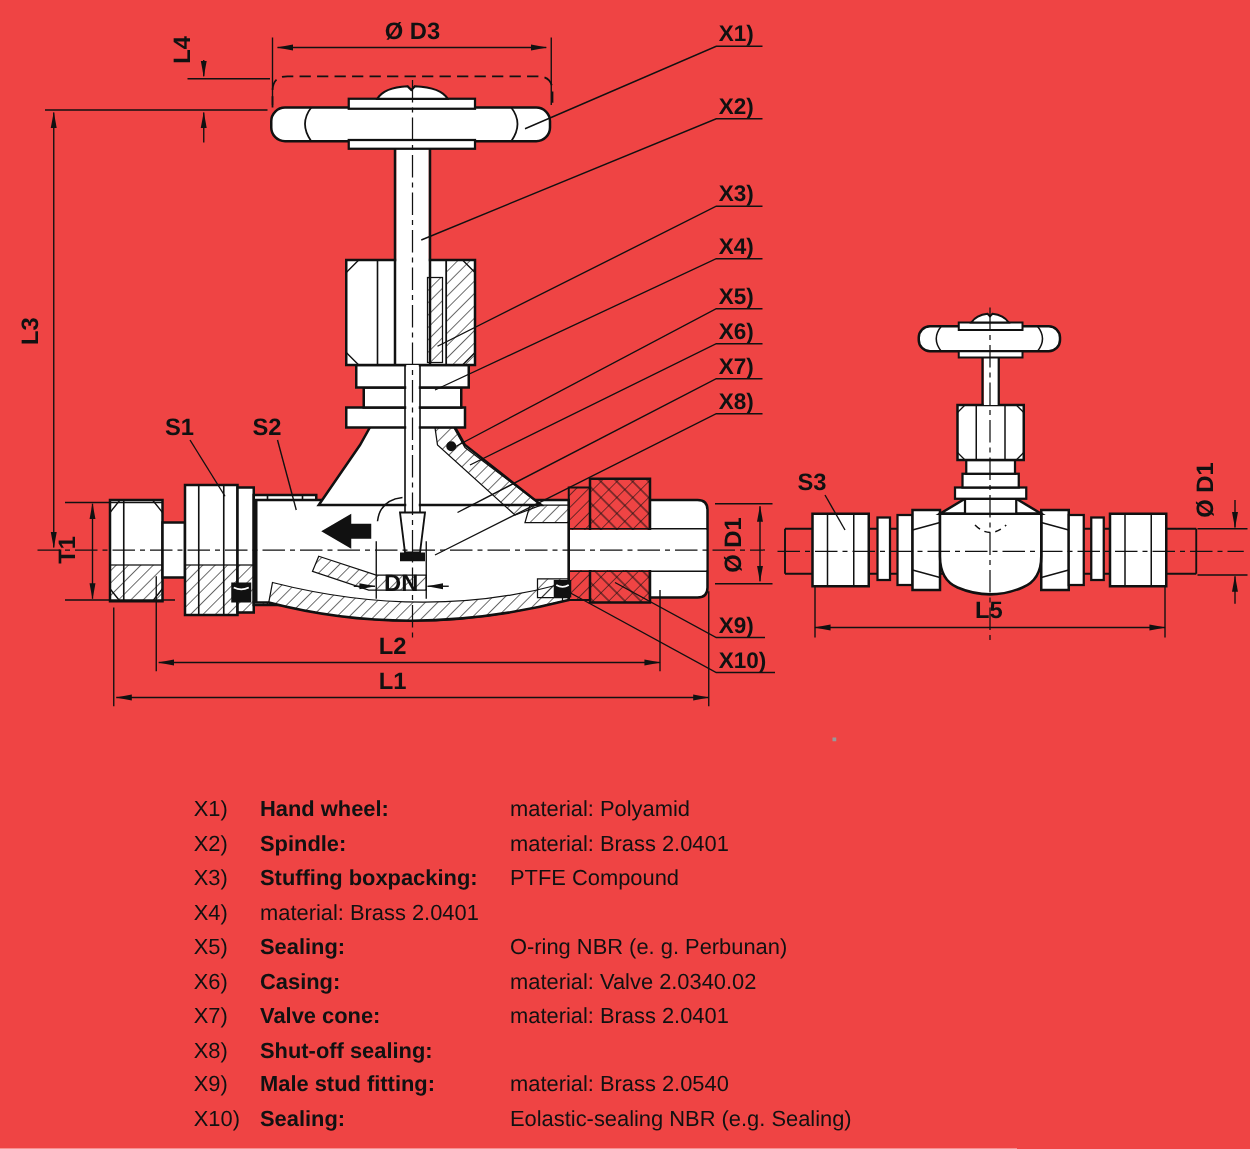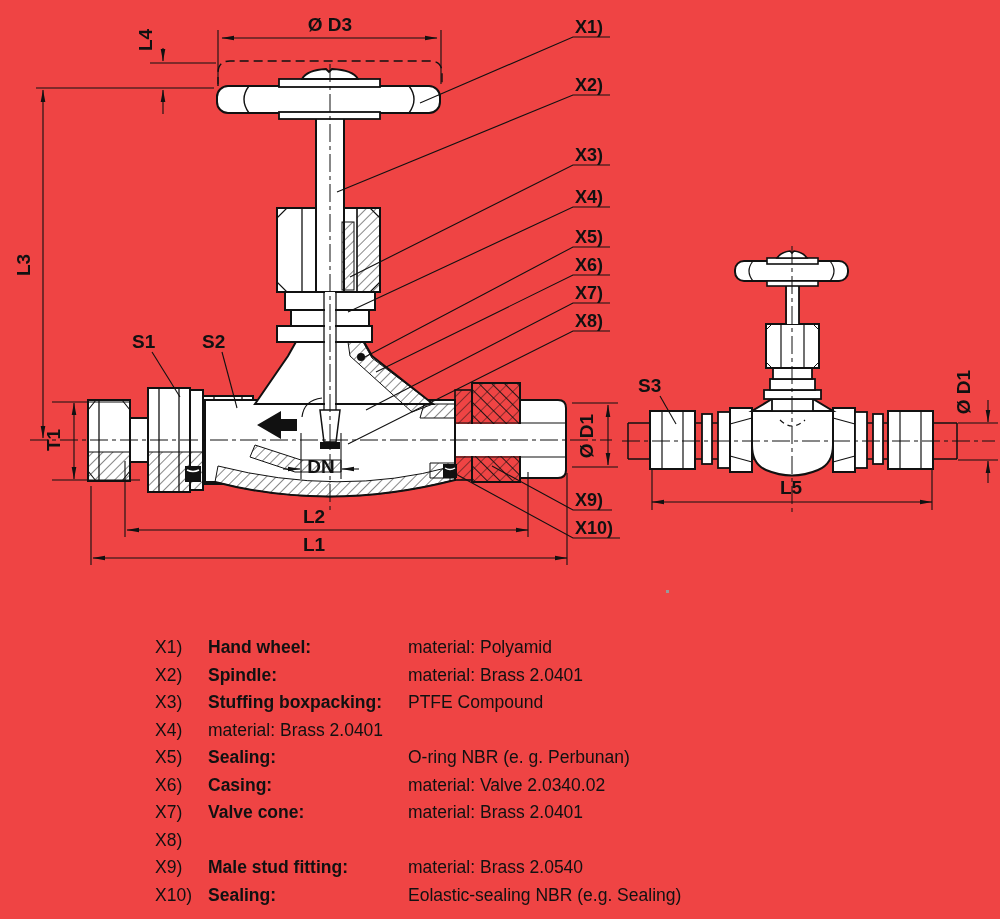--- a/index.html
+++ b/index.html
@@ -319,20 +319,21 @@
     <span class="pl-name">Casing:</span>
     <span class="pl-val">material: Valve 2.0340.02</span>
   </div>
   <div class="plist-row">
     <span class="pl-ref">X7)</span>
     <span class="pl-name">Valve cone:</span>
     <span class="pl-val">material: Brass 2.0401</span>
   </div>
   <div class="plist-row">
     <span class="pl-ref">X8)</span>
+    <span class="pl-name">Shut-off sealing:</span>
   </div>
   <div class="plist-row">
     <span class="pl-ref">X9)</span>
     <span class="pl-name">Male stud fitting:</span>
     <span class="pl-val">material: Brass 2.0540</span>
   </div>
   <div class="plist-row">
     <span class="pl-ref">X10)</span>
     <span class="pl-name">Sealing:</span>
     <span class="pl-val">Eolastic-sealing NBR (e.g. Sealing)</span>

